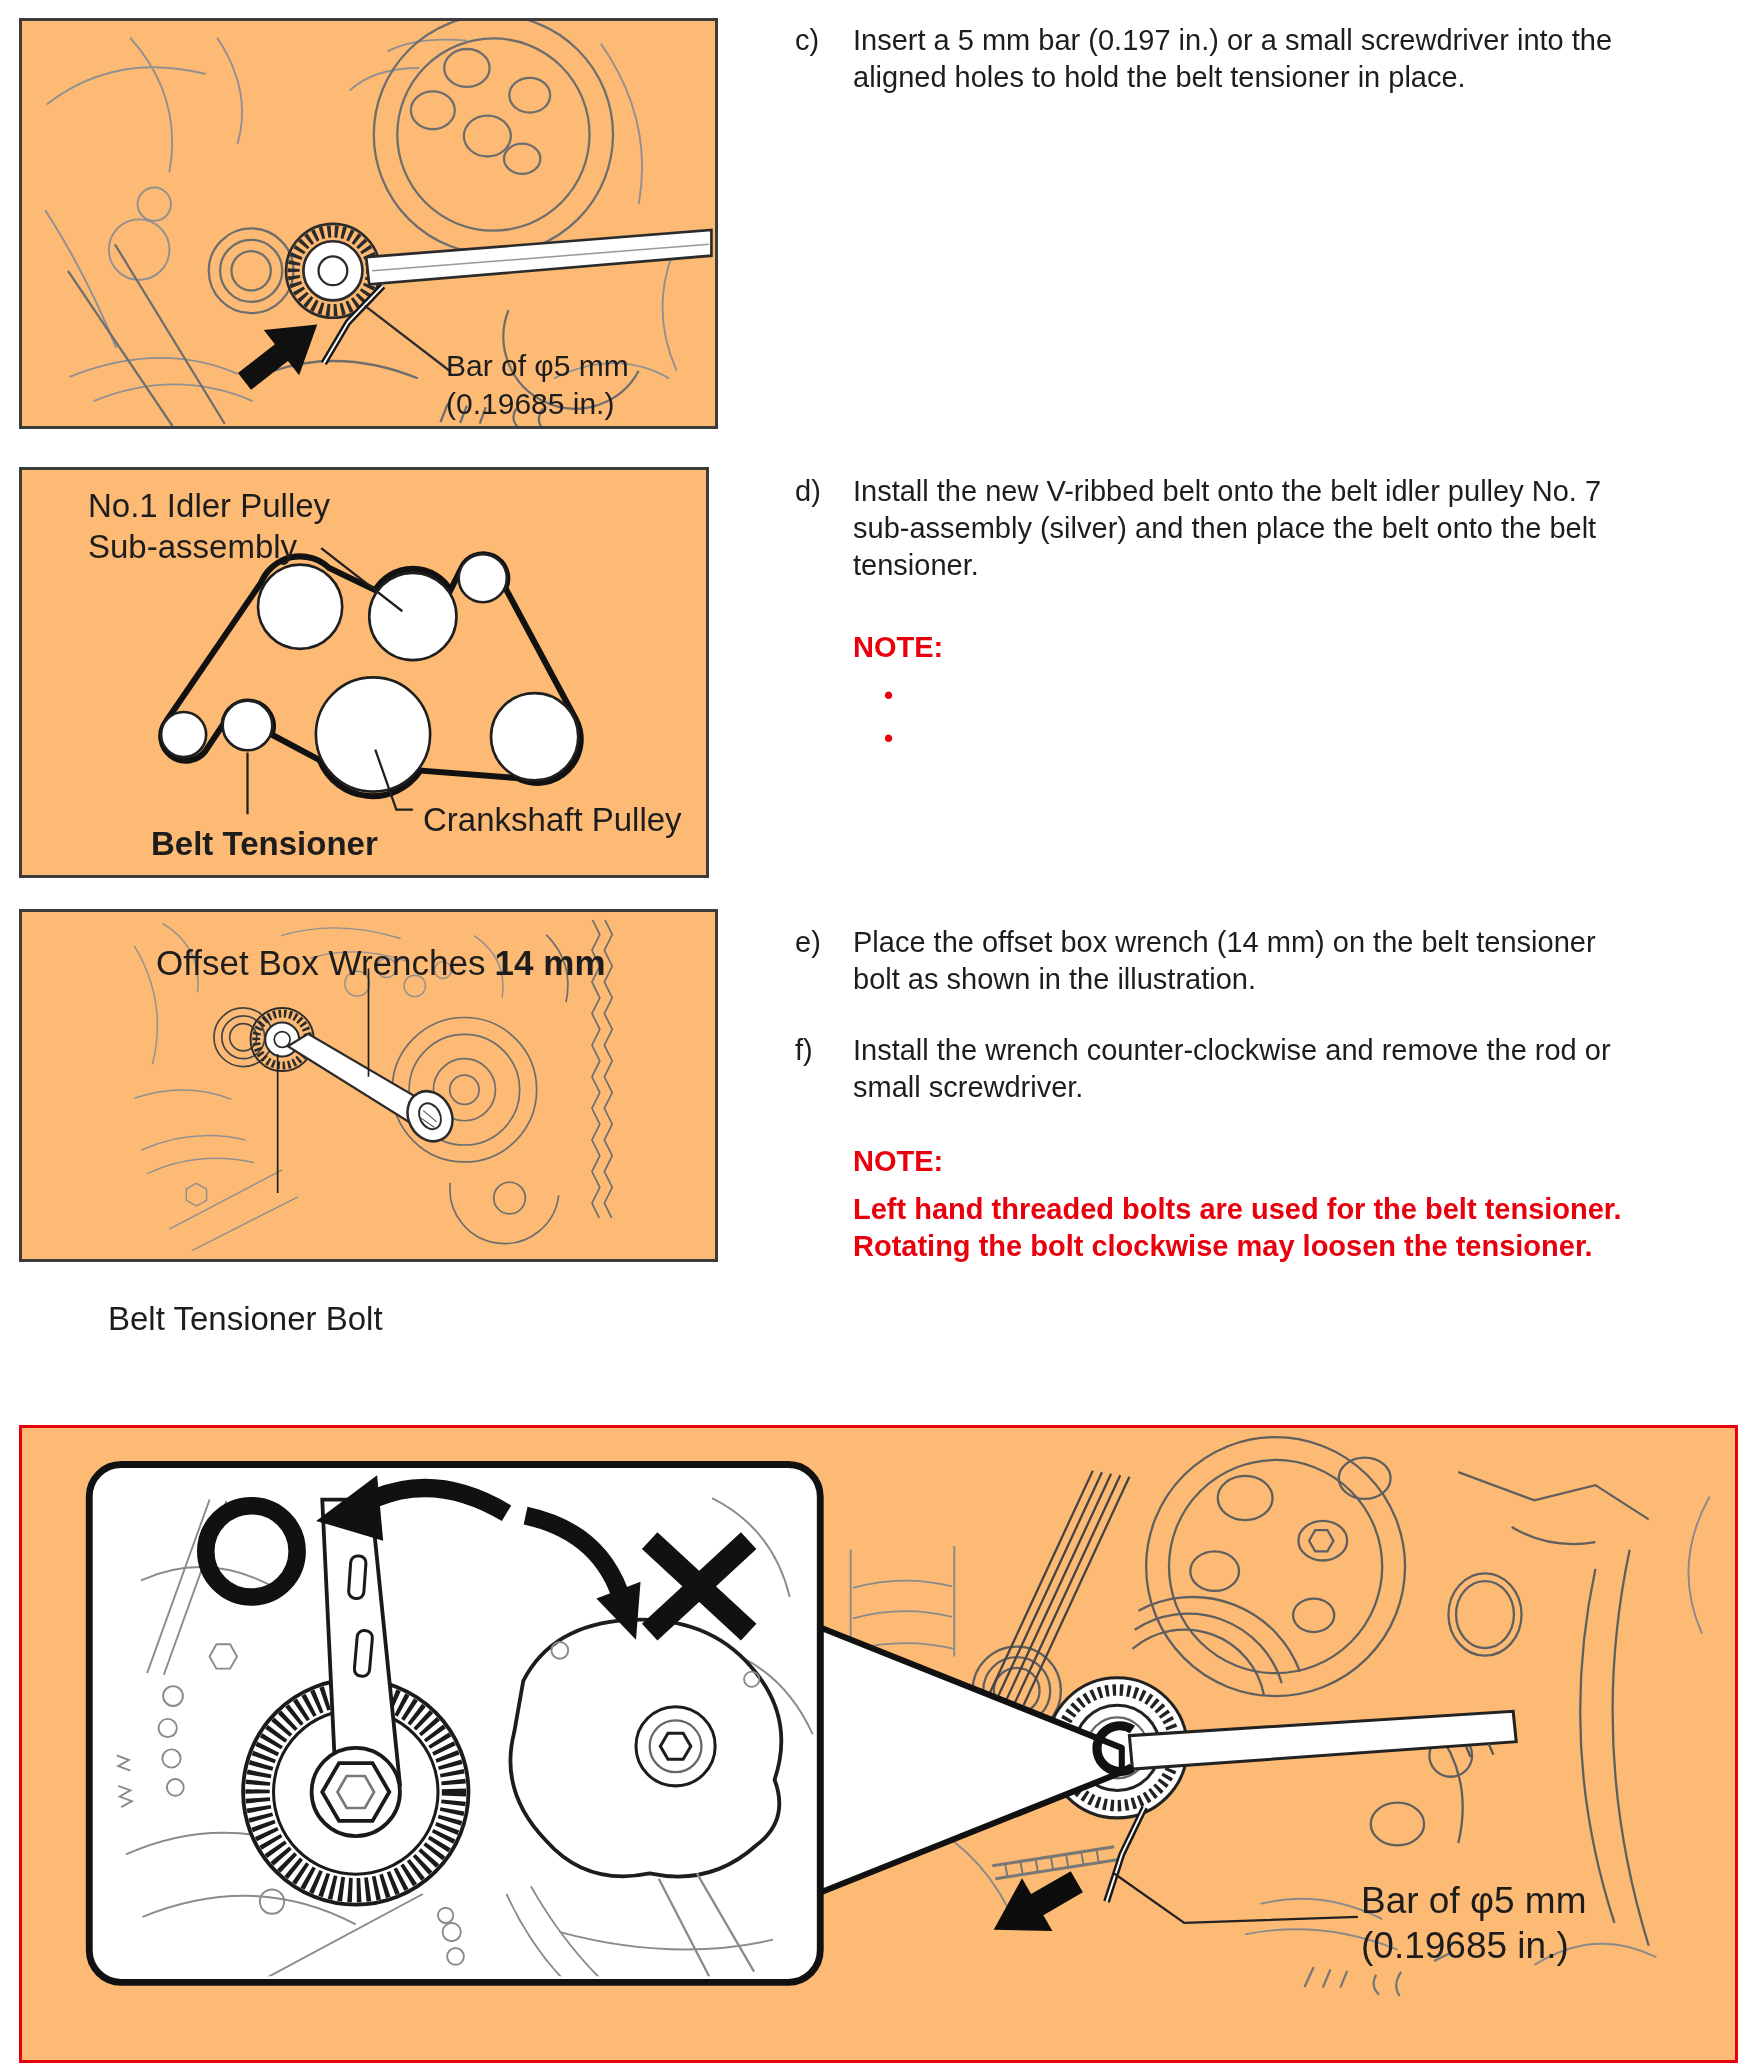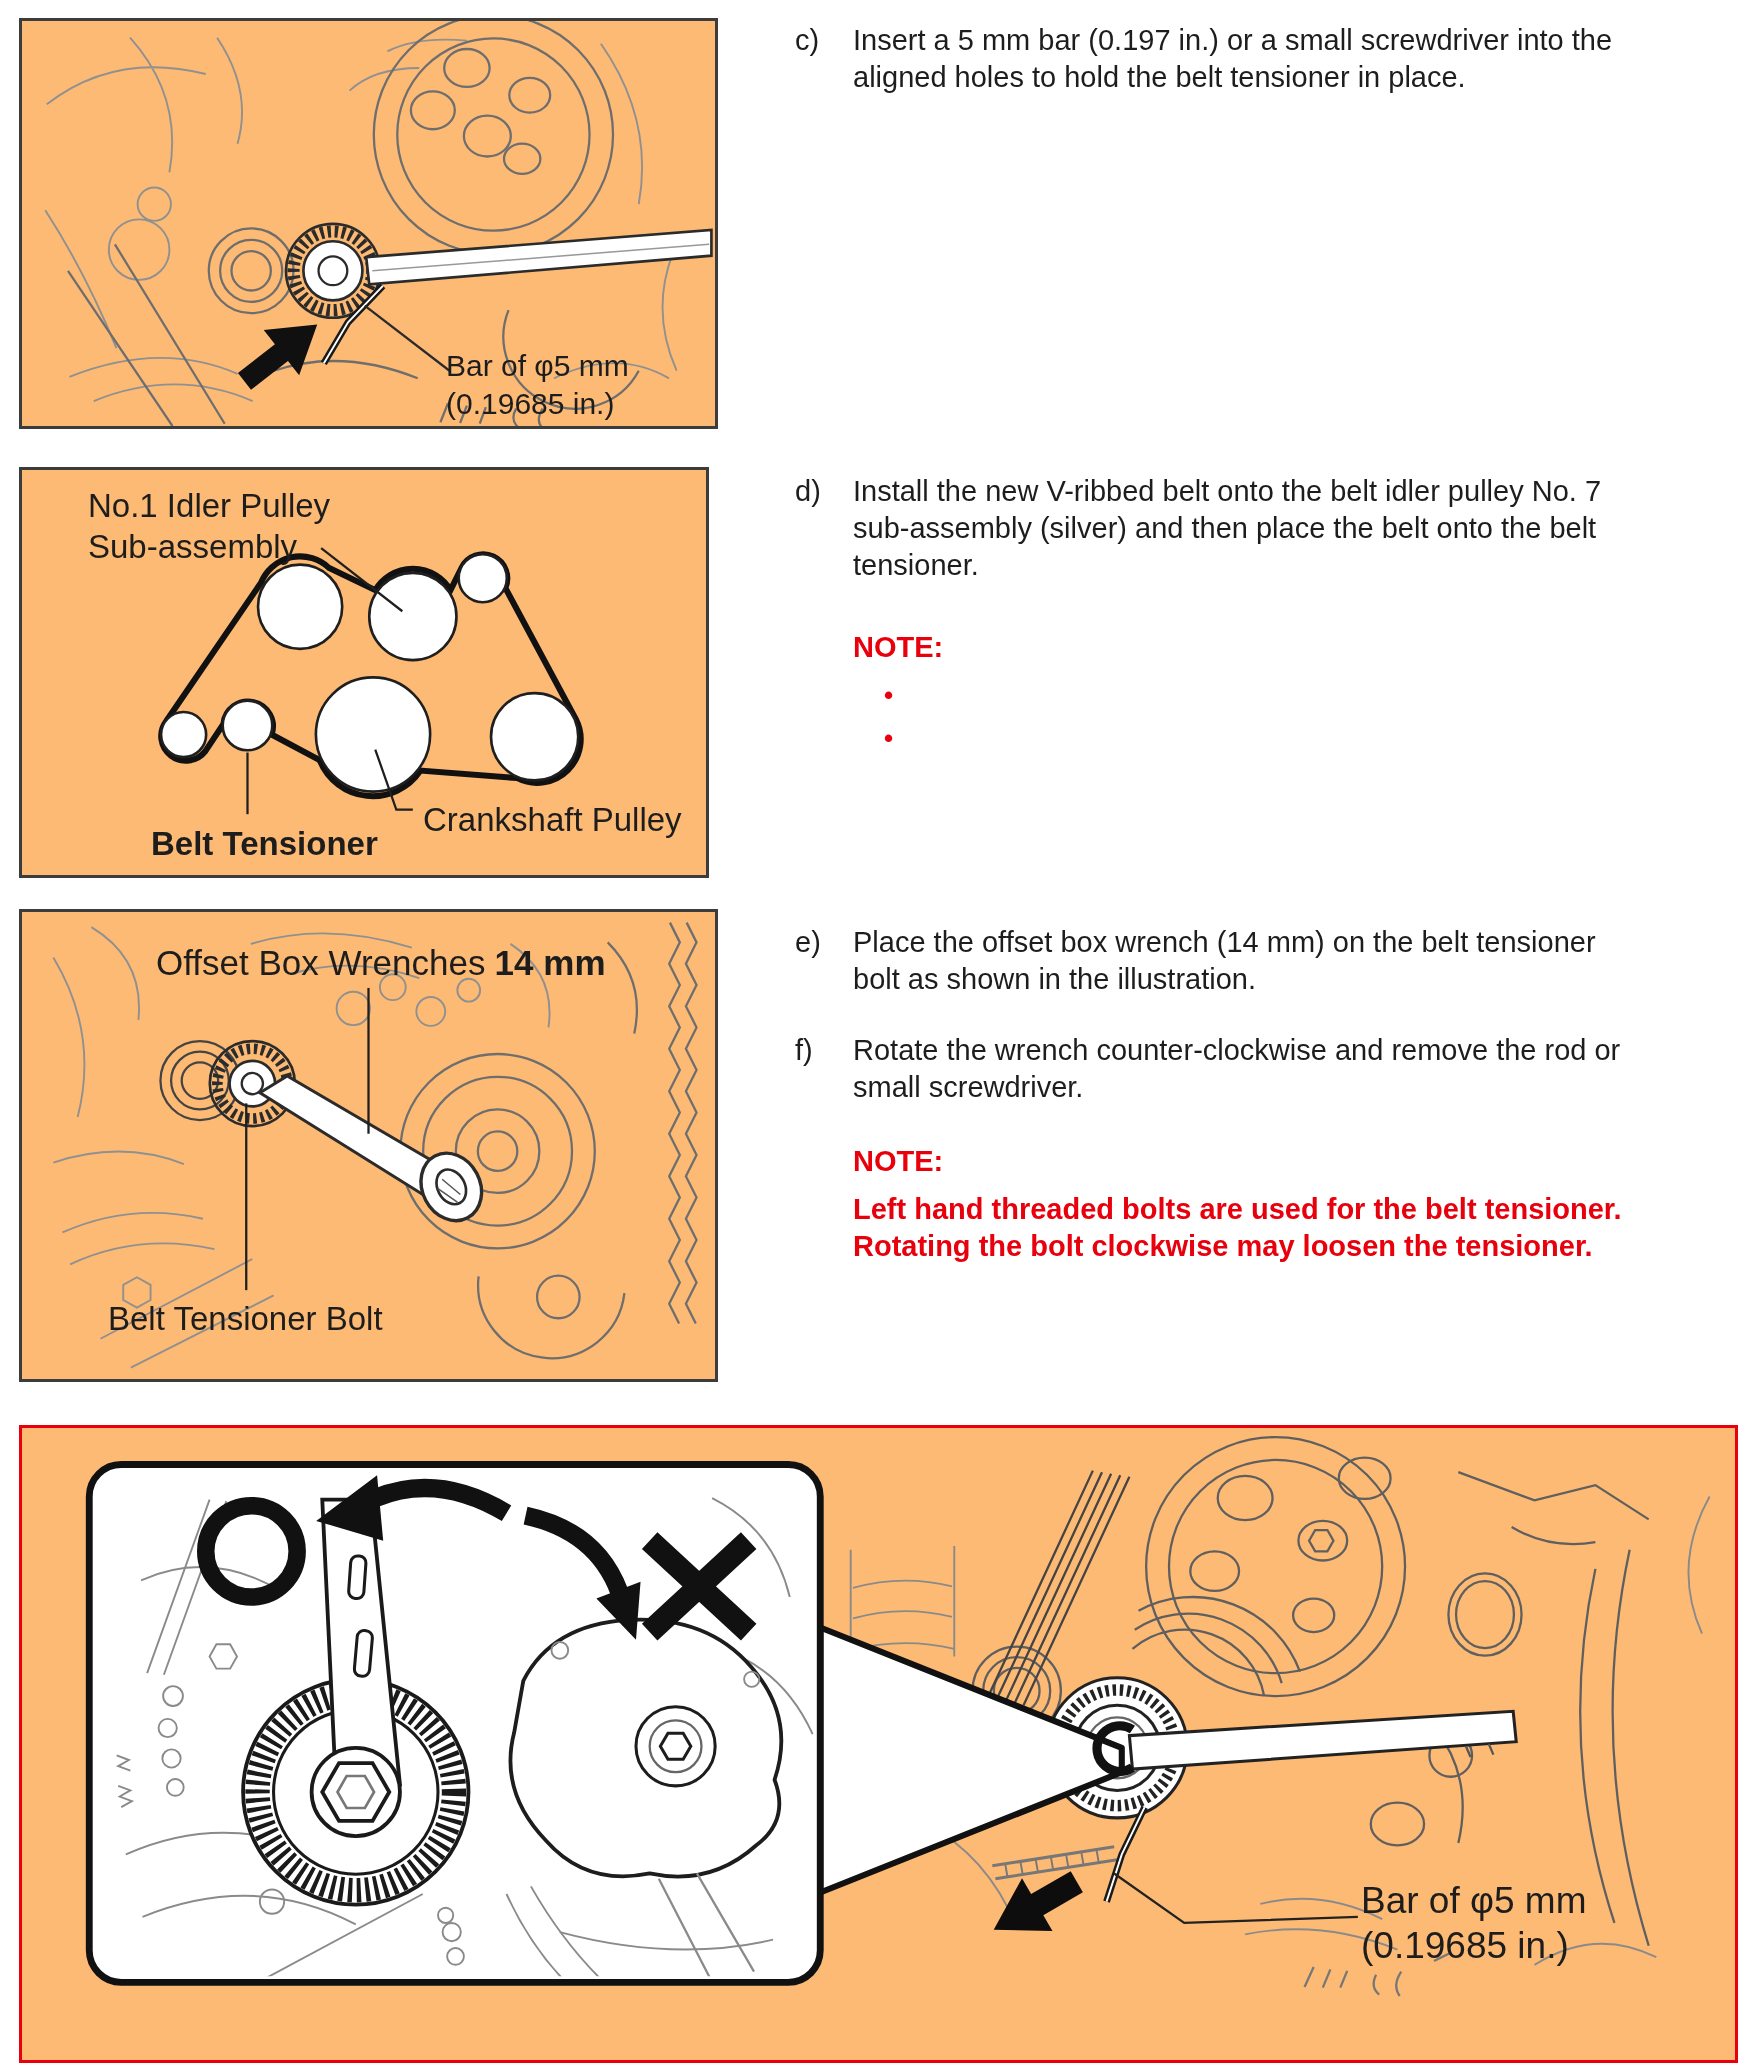--- a/index.html
+++ b/index.html
@@ -117,21 +117,21 @@
   <div class="note" style="left:853px;top:629px;">
     <div class="note-title">NOTE:</div>
     <div class="note-bullet">
       <span class="bdot">•</span>
     </div>
     <div class="note-bullet">
       <span class="bdot">•</span>
     </div>
   </div>
 
-  <div class="figure fig-border" style="left:19px;top:909px;width:699px;height:473px;">
+  <div class="figure fig-border" style="left:19px;top:909px;width:699px;height:353px;">
     <svg viewBox="0 0 910 615">
       <g stroke="#909090" stroke-width="2.5" fill="none">
         <path d="M40,60 Q100,160 72,270 M40,330 Q130,300 212,332 M90,20 Q160,62 152,142"></path>
         <path d="M300,42 Q400,12 512,47 M352,82 Q432,57 522,87 M642,42 Q702,82 692,152"></path>
         <circle cx="435" cy="127" r="22"></circle>
           <circle cx="487" cy="99" r="17"></circle>
         <circle cx="537" cy="131" r="19"></circle>
           <circle cx="587" cy="103" r="15"></circle>
         <path d="M52,422 Q142,382 237,404 M62,464 Q152,422 252,444 M102,562 L302,457 M142,600 L330,505"></path>
         <polygon points="150,481 168,491 168,511 150,521 132,511 132,491"></polygon>
@@ -175,21 +175,21 @@
     <div class="fig-label f3-bolt" style="left:86px;top:388px;">Belt Tensioner Bolt</div>
   </div>
 
   <div class="step" style="left:795px;top:924px;">
     <div class="step-label">e)</div>
     <div class="step-text prewrap">Place the offset box wrench (14 mm) on the belt tensioner
 bolt as shown in the illustration.</div>
   </div>
   <div class="step" style="left:795px;top:1032px;">
     <div class="step-label">f)</div>
-    <div class="step-text prewrap">Rotate the wrench counter-clockwise and remove the rod or
+    <div class="step-text prewrap">Install the wrench counter-clockwise and remove the rod or
 small screwdriver.</div>
   </div>
 
   <div class="note" style="left:853px;top:1143px;">
     <div class="note-title">NOTE:</div>
     <div class="prewrap">Left hand threaded bolts are used for the belt tensioner.
 Rotating the bolt clockwise may loosen the tensioner.</div>
   </div>
 
   <div class="figure red-border" style="left:19px;top:1425px;width:1719px;height:638px;">

